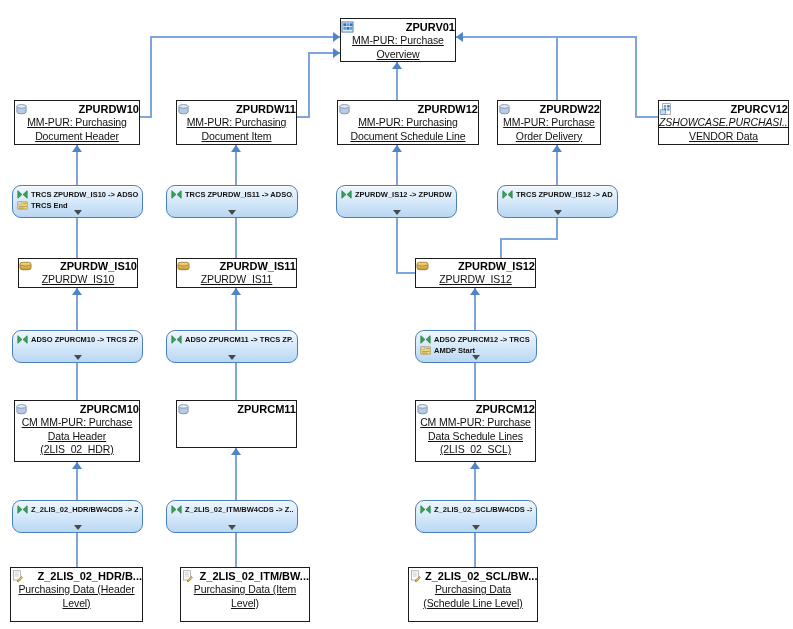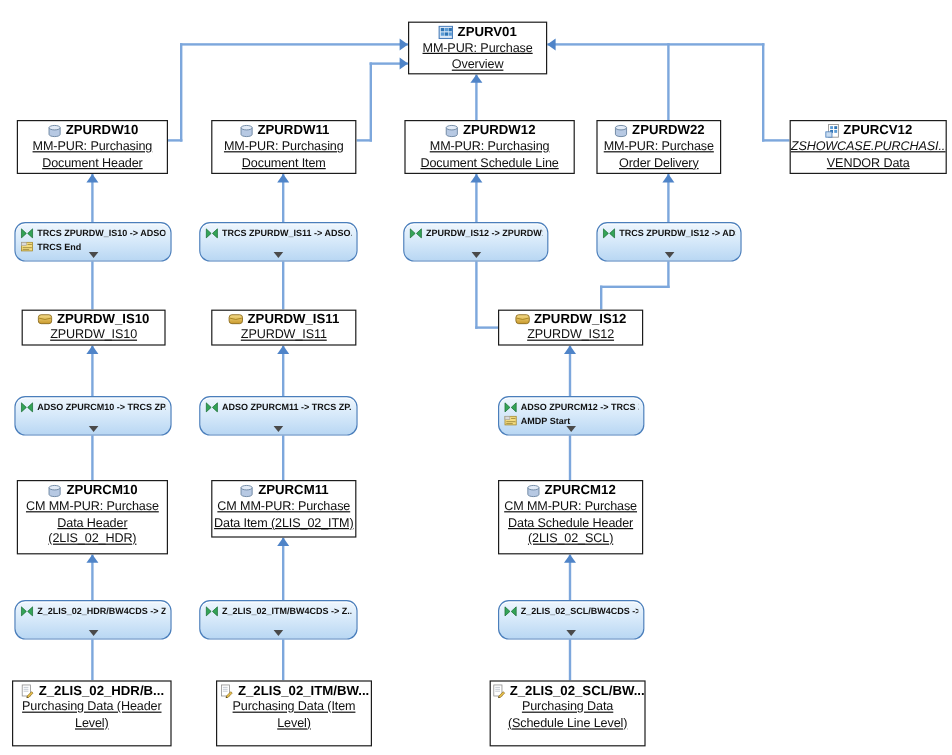--- a/index.html
+++ b/index.html
@@ -8,21 +8,21 @@
     --transform-border:#4a7ebb;
     --node-border:#1c1c1c;
   }
   html,body{margin:0;padding:0;background:#fff;}
   .canvas{position:relative;width:793px;height:629px;background:#ffffff;
           font-family:"Liberation Sans",sans-serif;overflow:hidden;}
   
   .node{position:absolute;background:#fff;border:1px solid var(--node-border);
         box-sizing:border-box;text-align:center;padding-top:1px;overflow:hidden;}
   .ntitle{font-weight:bold;font-size:11px;line-height:14px;display:flex;
-          align-items:center;justify-content:center;gap:3px;white-space:nowrap;overflow:hidden;}
+          align-items:center;justify-content:space-between;gap:3px;white-space:nowrap;overflow:hidden;}
   .ndesc{font-size:10.5px;line-height:13.5px;letter-spacing:-0.1px;color:#111;text-decoration:underline;}
   .italic{font-style:italic;}
   .desc-narrow{max-width:116px;margin:0 auto;}
   .ic{width:13px;height:12px;flex:0 0 auto;}
   
   .tnode{position:absolute;box-sizing:border-box;border:1px solid var(--transform-border);
          border-radius:9px;padding:3px 4px;
          background:linear-gradient(to bottom,#eef6fd 0%,#d8eafa 45%,#b9d7f3 100%);
          box-shadow:inset 0 1px 0 rgba(255,255,255,.9);}
   .trow{display:flex;align-items:center;gap:3px;height:11px;white-space:nowrap;overflow:hidden;}
@@ -321,30 +321,29 @@
       </div>
     <div class="ndesc">CM MM-PUR: Purchase Data Header (2LIS_02_HDR)</div>
   </div>
   <div class="node" style="left:176px;top:400px;width:121px;height:48px">
     <div class="ntitle">
         <svg class="ic">
           <use href="#i-adso"></use>
         </svg>
         <span>ZPURCM11</span>
       </div>
-    <div class="ndesc">CM MM-PUR: Purchase Data Item (2LIS_02_ITM)</div>
   </div>
   <div class="node" style="left:415px;top:400px;width:121px;height:62px">
     <div class="ntitle">
         <svg class="ic">
           <use href="#i-adso"></use>
         </svg>
         <span>ZPURCM12</span>
       </div>
-    <div class="ndesc">CM MM-PUR: Purchase Data Schedule Header (2LIS_02_SCL)</div>
+    <div class="ndesc">CM MM-PUR: Purchase Data Schedule Lines (2LIS_02_SCL)</div>
   </div>
 
   <div class="tnode" style="left:12px;top:500px;width:131px;height:33px">
     <div class="trow">
         <svg class="ti">
           <use href="#i-trcs"></use>
         </svg>
         <span class="tl">Z_2LIS_02_HDR/BW4CDS -&gt; Z...</span>
       </div>
     <div class="texp"></div>

